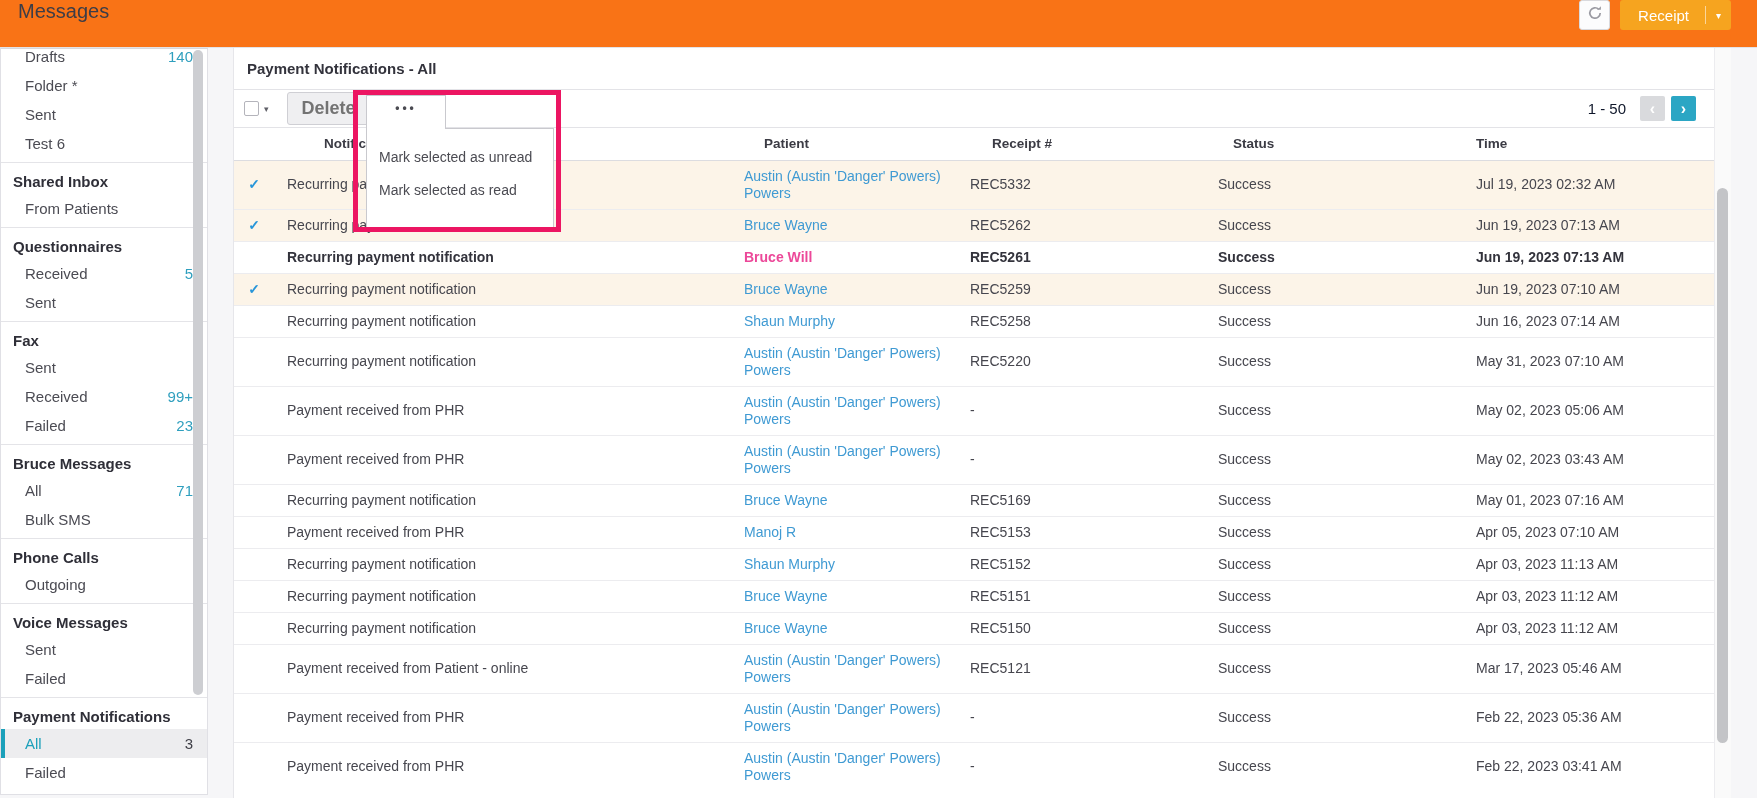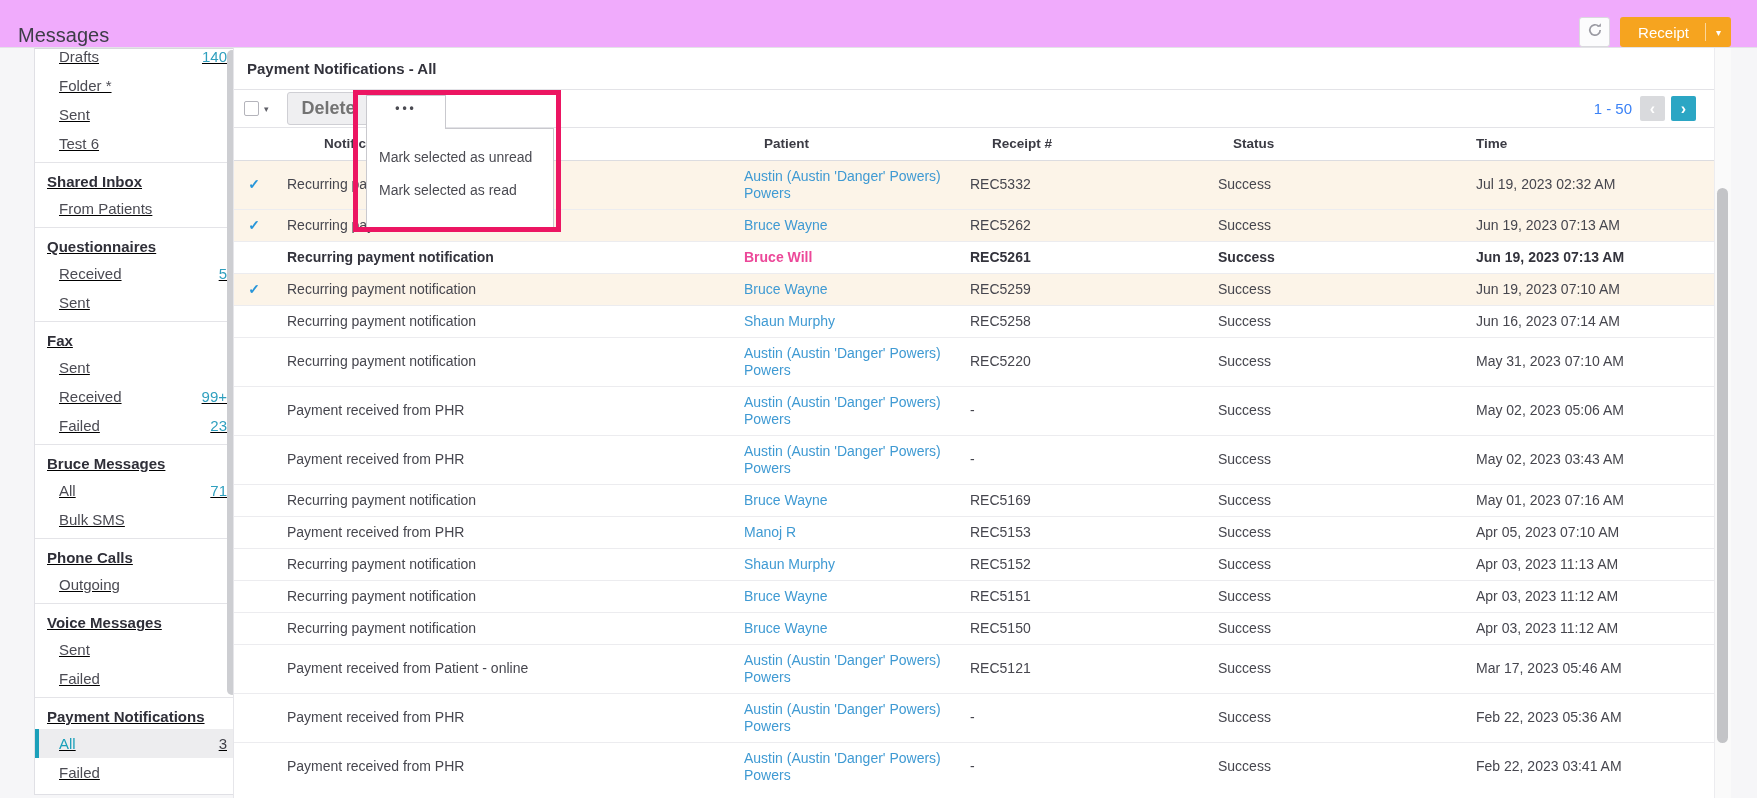--- a/index.html
+++ b/index.html
@@ -1,35 +1,35 @@
 <!DOCTYPE html>
 <html style="--accent_orange: #f6a41f; --accent_teal: #2ba6c4; --link_blue: #3f9ad3; --count_teal: #2f9fbe; --selected_item_teal: #1ba0ba; --highlight_pink: #ec1562; --selected_row_bg: #fcf4e8; --check_blue: #2795d9;"><head>
 <meta charset="utf-8">
 <style>
   * { margin:0; padding:0; box-sizing:border-box; }
   html,body { width:1757px; height:798px; }
   body { font-family:"Liberation Sans", sans-serif; background:#f6f6f8; overflow:hidden; }
   .page { position:relative; width:1757px; height:798px; background:#f6f6f8; }
 
   
-  .top-bar { position:absolute; left:0; top:0; width:1757px; height:48px; background:#f0abfc;
-             border-bottom:1px solid #e3e3e7; display:flex; align-items:flex-end; }
+  .top-bar { position:absolute; left:0; top:0; width:1757px; height:48px; background:#f97316;
+             border-bottom:1px solid #e3e3e7; display:flex; align-items:flex-start; }
   .app-title { font-size:20px; color:#3d3d47; font-weight:400; margin-left:18px; }
   .top-actions { margin-left:auto; display:flex; align-items:center; margin-right:26px; }
   .refresh-btn { width:31px; height:30px; border:1px solid #d9d9dd; border-radius:3px; background:#fcfcfd;
                  display:flex; align-items:center; justify-content:center; cursor:pointer; }
   .compose-btn { margin-left:10px; height:30px; background:var(--accent_orange); border-radius:3px;
                  display:flex; align-items:center; color:#fff; font-size:15px; cursor:pointer; }
   .compose-label { padding:0 16px 0 18px; }
   .compose-divider { width:1px; height:18px; background:rgba(255,255,255,.55); }
   .compose-caret { padding:0 10px; font-size:10px; }
 
   
-  .sidebar { position:absolute; left:34px; top:48px; width:208px; height:747px; background:#fff;
-             border:1px solid #e0e0e5; border-top:1px solid #d8d8dd; overflow:hidden;text-decoration:underline; }
+  .sidebar { position:absolute; left:0; top:48px; width:208px; height:747px; background:#fff;
+             border:1px solid #e0e0e5; border-top:1px solid #d8d8dd; overflow:hidden; }
   .sb-list { margin-top:-9px; }
   .sb-section { border-top:1px solid #e4e4e8; padding:2px 0 4px 0; }
   .sb-section:first-child { border-top:none; }
   .sb-header { font-size:15px; font-weight:700; color:#2f2f38; padding:8px 12px 4px 12px; }
   .sb-item { display:flex; align-items:center; padding:6px 14px 6px 24px; font-size:15px; color:#4b4b53;
              cursor:pointer; position:relative; }
   .sb-item.selected { background:#ededef; color:var(--selected_item_teal); }
   .sb-item.selected::before { content:""; position:absolute; left:0; top:0; bottom:0; width:4px;
              background:var(--selected_item_teal); }
   .sb-count { margin-left:auto; color:var(--count_teal); font-size:15px; }
@@ -40,21 +40,21 @@
   .panel { position:absolute; left:233px; top:48px; width:1498px; height:750px; background:#fff;
            border-left:1px solid #e6e6ea; overflow:hidden; }
   .panel-title-row { height:42px; border-bottom:1px solid #e3e3e7; display:flex; align-items:center; }
   .panel-title { font-size:15px; font-weight:700; color:#33333c; margin-left:13px; }
   .toolbar { height:38px; display:flex; align-items:center; border-bottom:1px solid #e3e3e7; padding-left:10px; }
   .select-box { width:15px; height:15px; border:1px solid #b4b4bb; border-radius:2px; background:#fff; cursor:pointer; }
   .select-caret { font-size:9px; color:#5f5f67; margin-left:5px; cursor:pointer; }
   .delete-btn { margin-left:18px; background:#efeff1; border:1px solid #cfcfd4; border-radius:3px;
                 color:#737373; font-size:18px; padding:5px 14px; cursor:pointer;font-weight:bold; }
   .toolbar-spacer { flex:1; }
-  .page-range { font-size:15px; color:#3b82f6; margin-right:8px; }
+  .page-range { font-size:15px; color:#0f172a; margin-right:14px; }
   .page-btn { width:25px; height:25px; border-radius:2px; color:#fff; font-size:16px; font-weight:700;
               display:flex; align-items:center; justify-content:center; cursor:pointer; }
   .page-prev { background:#d9dadd; margin-right:6px; }
   .page-next { background:var(--accent_teal); margin-right:35px; }
 
   
   table { border-collapse:collapse; table-layout:fixed; width:1481px; }
   col.c0{width:40px} col.c1{width:455px} col.c2{width:225px} col.c3{width:240px} col.c4{width:262px}
   th { font-size:13.5px; font-weight:700; color:#3b3b44; text-align:left; height:32px;
        border-bottom:1px solid #dcdce0; white-space:nowrap; }

